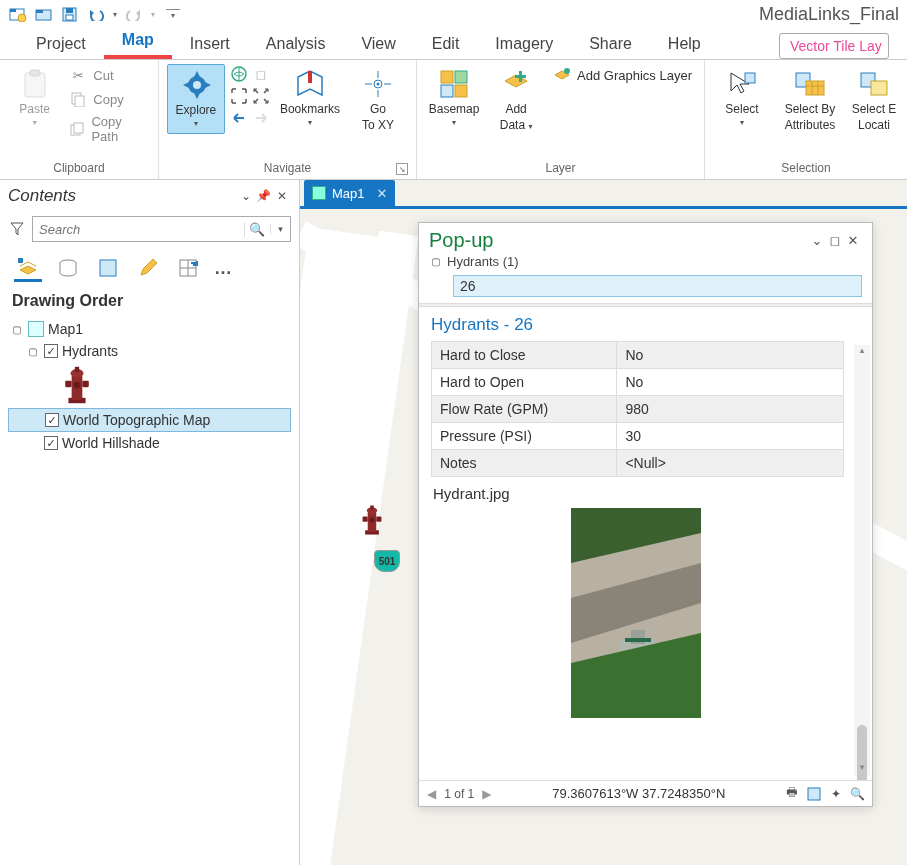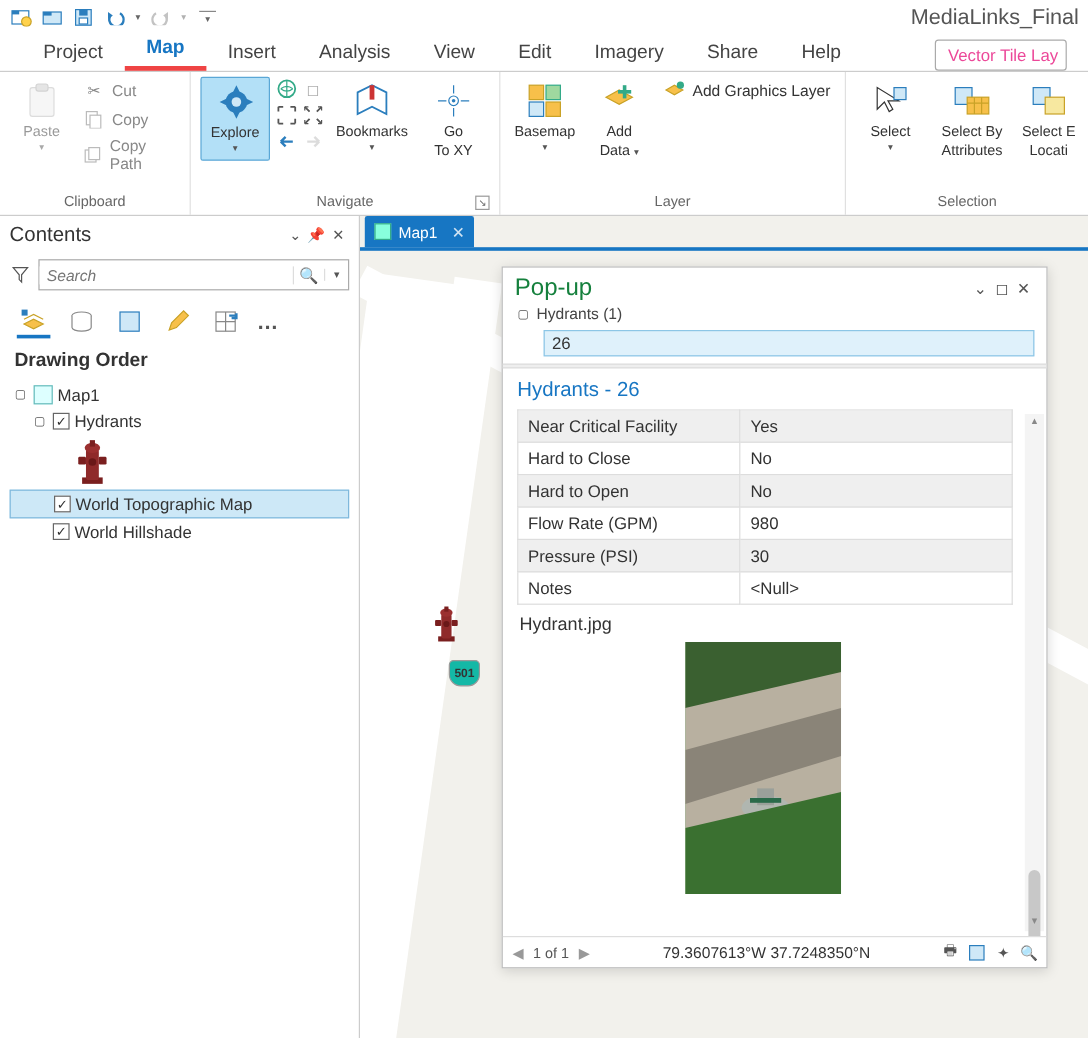--- a/index.html
+++ b/index.html
@@ -36,21 +36,21 @@
 
   .nav-grid { display:grid; grid-template-columns: repeat(2, 20px); grid-template-rows: repeat(3, 20px); gap:2px; align-content:start; }
   .nav-grid .cell { width:20px; height:20px; display:flex; align-items:center; justify-content:center; }
 
   
   .main { display: flex; height: calc(865px - 28px - 32px - 120px); }
 
   
   .contents-pane { width: 300px; border-right: 1px solid #ccc; display:flex; flex-direction:column; background:#fff; }
   .pane-header { display:flex; align-items:center; padding: 6px 8px; }
-  .pane-title { font-size: 17px; flex:1; }
+  .pane-title { font-size: 17px; flex:1;font-style:italic; }
   .pane-ctrl { width:18px; text-align:center; color:#555; font-size:12px; }
   .search-row { display:flex; align-items:center; padding: 4px 8px; gap:6px; }
   .filter-ico { width:18px; height:22px; display:flex; align-items:center; justify-content:center; }
   .searchbox { flex:1; display:flex; align-items:center; border:1px solid #aaa; height:26px; }
   .searchbox input { flex:1; border:none; outline:none; padding:0 6px; font-size:13px; font-style:italic; color:#888; }
   .searchbox .mag { width:26px; text-align:center; border-left:1px solid #ddd; color:#555; }
   .searchbox .dd { width:20px; text-align:center; border-left:1px solid #ddd; color:#555; font-size:9px; }
 
   .toc-tabs { display:flex; gap:12px; padding: 8px 14px 4px 14px; align-items:center; }
   .toc-tab { width:28px; height:28px; display:flex; align-items:center; justify-content:center; }
@@ -483,24 +483,20 @@
           <span class="tw">▢</span>
           <span>Hydrants (1)</span>
         </div>
       </div>
       <div class="popup-item-sel">26</div>
       <div class="divider"></div>
       <div class="popup-heading">Hydrants - 26</div>
       <div class="popup-body">
         <table class="attr-table">
           <tbody>
-              <tr>
-                <td>Near Critical Facility</td>
-                <td>Yes</td>
-              </tr>
           <tr>
                 <td>Hard to Close</td>
                 <td>No</td>
               </tr>
           <tr>
                 <td>Hard to Open</td>
                 <td>No</td>
               </tr>
           <tr>
                 <td>Flow Rate (GPM)</td>

